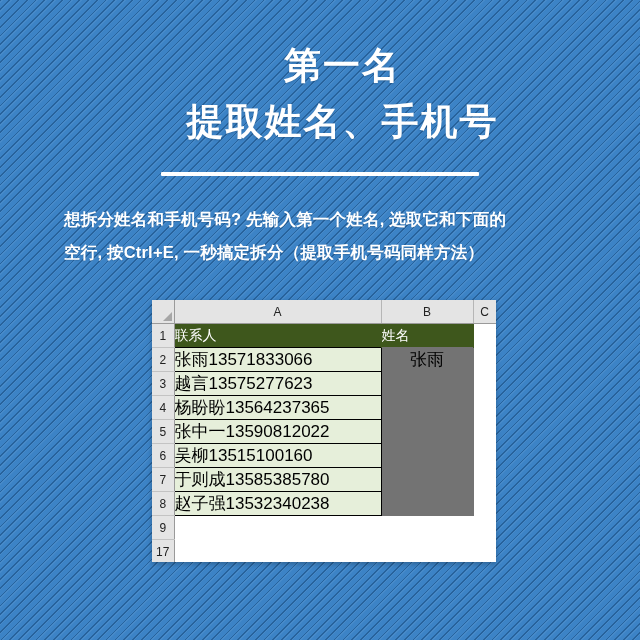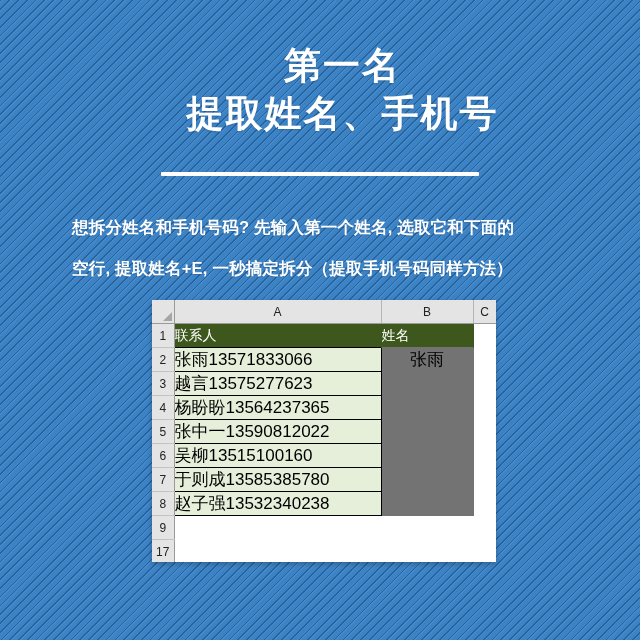--- a/index.html
+++ b/index.html
@@ -41,21 +41,21 @@
   }
   .title-line {
     color: #ffffff;
     font-weight: bold;
     letter-spacing: 2px;
     line-height: 1.18;
     text-shadow: 0 1px 2px rgba(20, 60, 100, 0.35);
     padding-left: 45px;
   }
   .title-line-1 { font-size: 37px; }
-  .title-line-2 { font-size: 37px; margin-top: 4px; }
+  .title-line-2 { font-size: 37px; margin-top: 12px; }
 
   .divider {
     position: absolute;
     left: 161px;
     top: 172px;
     width: 318px;
     height: 4px;
     background: #ffffff;
     border-radius: 1px;
   }
@@ -66,21 +66,21 @@
     left: 60px;
     top: 201px;
     width: 522px;
     color: #ffffff;
     font-size: 16.5px;
     font-weight: bold;
     line-height: 1.75;
     letter-spacing: 0.2px;
     text-shadow: 0 1px 1px rgba(20, 60, 100, 0.28);
   }
-  .body-copy p { margin: 12px; }
+  .body-copy p { margin: 4px; }
 
   
   .sheet {
     position: absolute;
     left: 152px;
     top: 300px;
     width: 344px;
     height: 262px;
     background: #ffffff;
     box-shadow: 0 2px 5px rgba(0, 0, 0, 0.25);
@@ -182,21 +182,21 @@
 
   <div class="title-block">
     <div class="title-line title-line-1">第一名</div>
     <div class="title-line title-line-2">提取姓名、手机号</div>
   </div>
 
   <div class="divider"></div>
 
   <div class="body-copy">
     <p>想拆分姓名和手机号码? 先输入第一个姓名, 选取它和下面的</p>
-    <p>空行, 提取姓名+E, 一秒搞定拆分（提取手机号码同样方法）</p>
+    <p>空行, 按Ctrl+E, 一秒搞定拆分（提取手机号码同样方法）</p>
   </div>
 
   <div class="sheet">
     <table class="sheet-table">
       <colgroup>
         <col style="width:22px">
         <col class="col-a">
         <col class="col-b">
         <col class="col-c">
       </colgroup>

